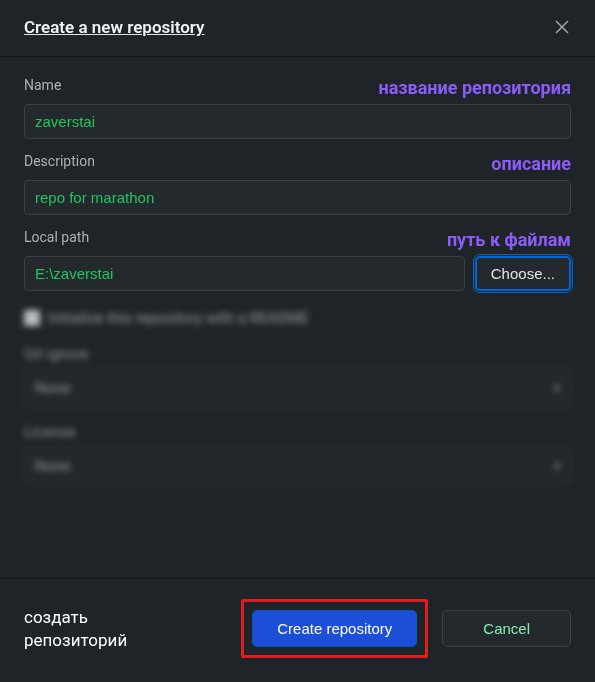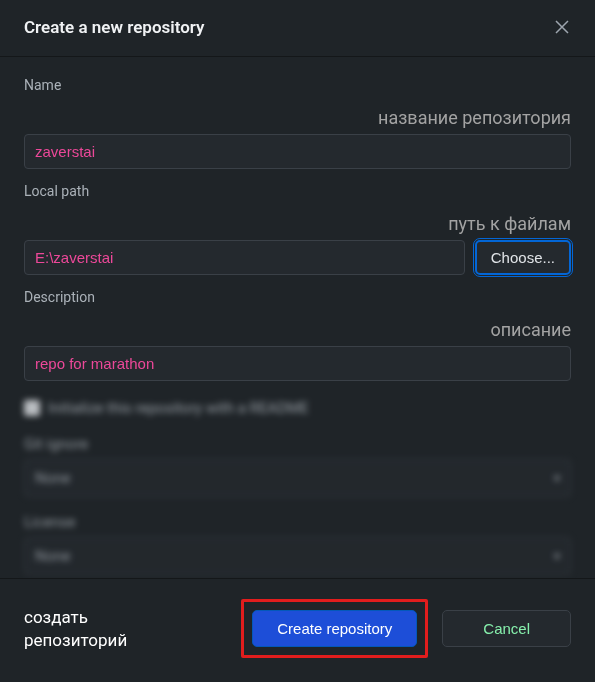--- a/index.html
+++ b/index.html
@@ -16,20 +16,21 @@
       height: 100%;
       display: flex;
       flex-direction: column;
     }
     .header {
       display: flex;
       justify-content: space-between;
       align-items: center;
       padding: 16px 22px 18px 24px;
       border-bottom: 1px solid #141719;
+      text-decoration: underline;
     }
     .title {
       font-size: 17px;
       font-weight: 600;
       color: #f0f2f4;
     }
     .close {
       width: 22px;
       height: 22px;
       display: flex;
@@ -52,32 +53,31 @@
       display: flex;
       justify-content: space-between;
       margin-bottom: 6px;
     }
     .label {
       font-size: 14px;
       color: #aab1b8;
     }
     .annotation {
       font-size: 18px;
-      color: #a3a3a3;
-      font-weight: 400;
-      margin-top: 30px;
+      color: #8b5cf6;
+      font-weight: 700;
     }
     .input {
       width: 100%;
       background: #24292e;
       border: 1px solid #3a4047;
       border-radius: 4px;
       padding: 8px 10px;
       font-size: 15px;
-      color: #ec4899;
+      color: #22c55e;
     }
     .path-row {
       display: flex;
       gap: 10px;
     }
     .path-row .input { flex: 1; }
     .choose-btn {
       background: #24292e;
       border: 2px solid #0366d6;
       border-radius: 5px;
@@ -197,35 +197,35 @@
     <div class="field">
       <div class="label-row">
         <span class="label">Name</span>
         <span class="annotation">название репозитория</span>
       </div>
       <input class="input" value="zaverstai" style="">
     </div>
 
     <div class="field">
       <div class="label-row">
+        <span class="label">Description</span>
+        <span class="annotation">описание</span>
+      </div>
+      <input class="input" value="repo for marathon" style="">
+    </div>
+
+    <div class="field">
+      <div class="label-row">
         <span class="label">Local path</span>
         <span class="annotation">путь к файлам</span>
       </div>
       <div class="path-row">
         <input class="input" value="E:\zaverstai" style="">
         <button class="choose-btn">Choose...</button>
       </div>
-    </div>
-
-    <div class="field">
-      <div class="label-row">
-        <span class="label">Description</span>
-        <span class="annotation">описание</span>
-      </div>
-      <input class="input" value="repo for marathon" style="">
     </div>
 
     <div class="blurred">
       <div class="checkbox-row">
         <div class="checkbox"></div>
         <span class="checkbox-label">Initialize this repository with a README</span>
       </div>
 
       <div class="select-group">
         <span class="select-label">Git ignore</span>

